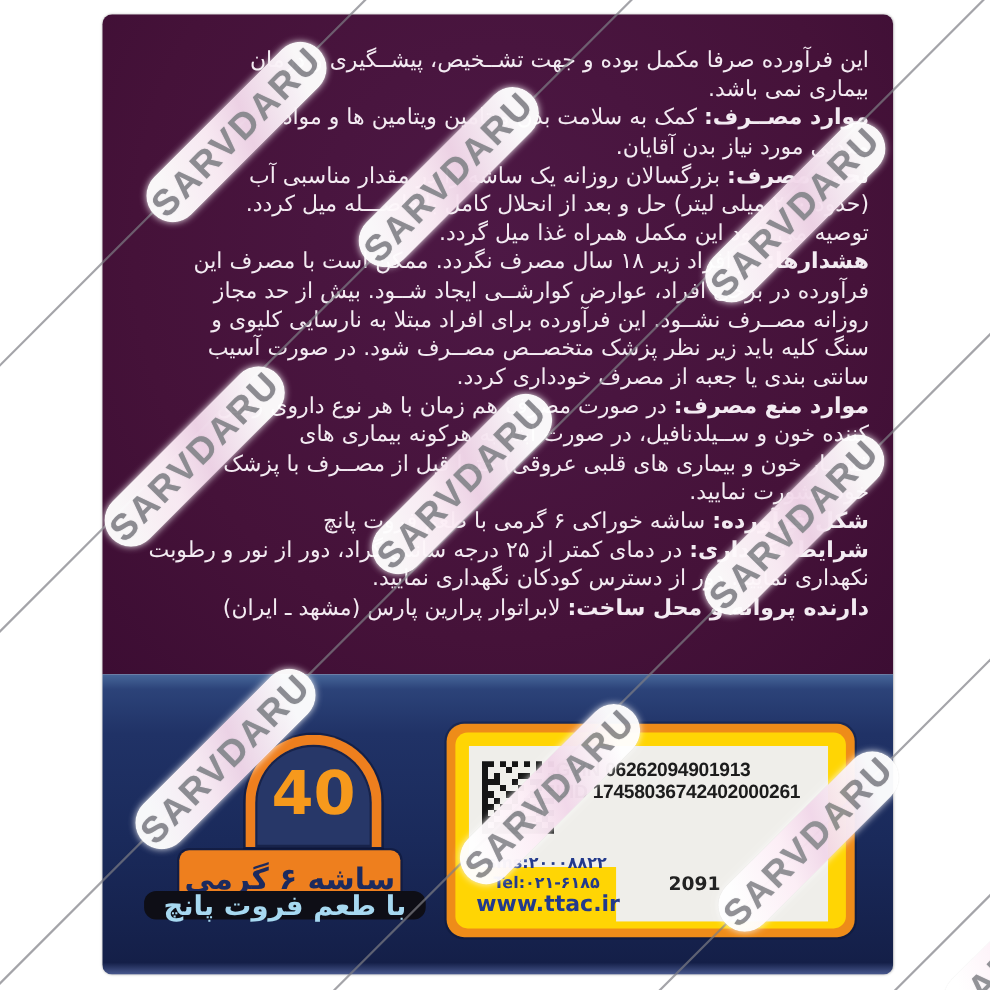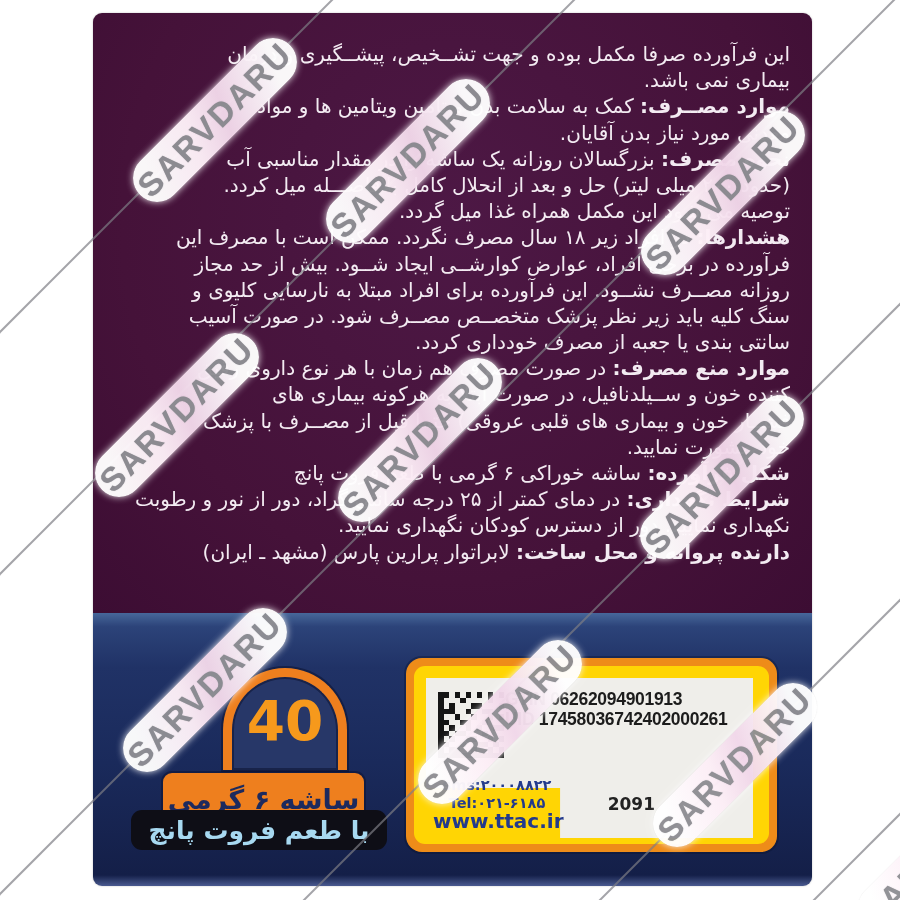--- a/index.html
+++ b/index.html
@@ -40,21 +40,21 @@
     color:#f6991c;font-size:55px;font-weight:bold;line-height:80px;
   }
   .sachet-rect{
     position:absolute;left:70px;top:760px;width:201px;height:52px;
     background:#ee7f1e;border-radius:9px;
     display:flex;align-items:center;justify-content:center;
     color:#1c2a5e;font-size:27px;font-weight:bold;direction:rtl;
     box-shadow:0 0 0 2px rgba(10,16,44,.45);
   }
   .flavor-band{
-    position:absolute;left:38px;top:797px;width:256px;height:40px;
+    position:absolute;left:38px;top:797px;width:256px;height:26px;
     background:#0e0e16;border-radius:11px;
     display:flex;align-items:center;justify-content:center;
     color:#a7d9f1;font-size:25px;font-weight:bold;direction:rtl;
   }
   
   .lbl-orange{
     position:absolute;left:313px;top:645px;width:371px;height:194px;
     background:#ee8c19;border-radius:16px;
     box-shadow:0 0 0 2px rgba(10,16,44,.35);
   }

